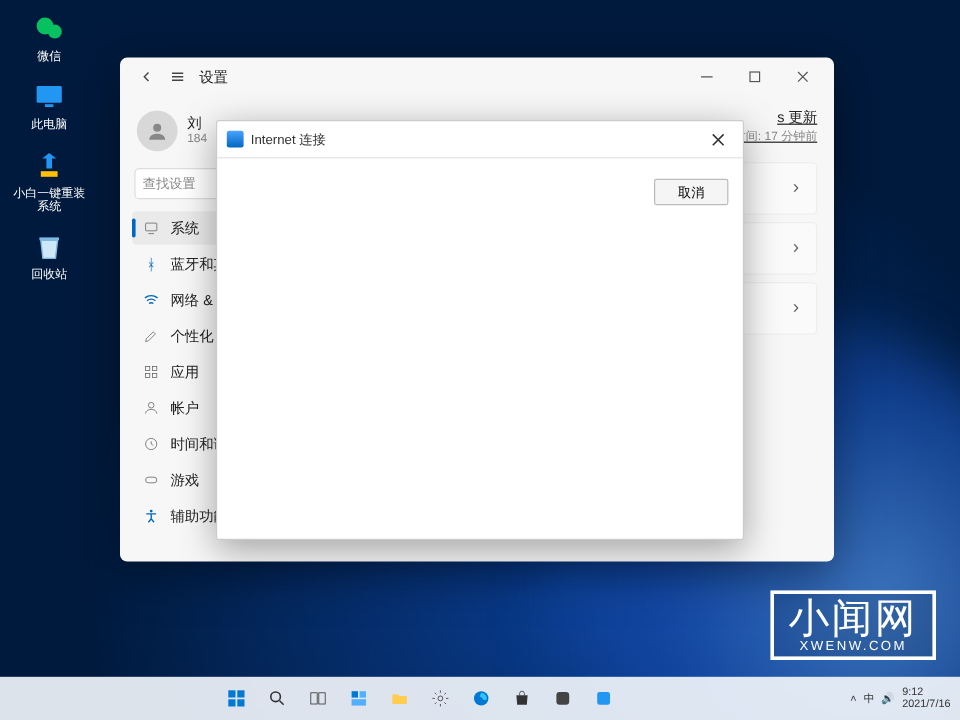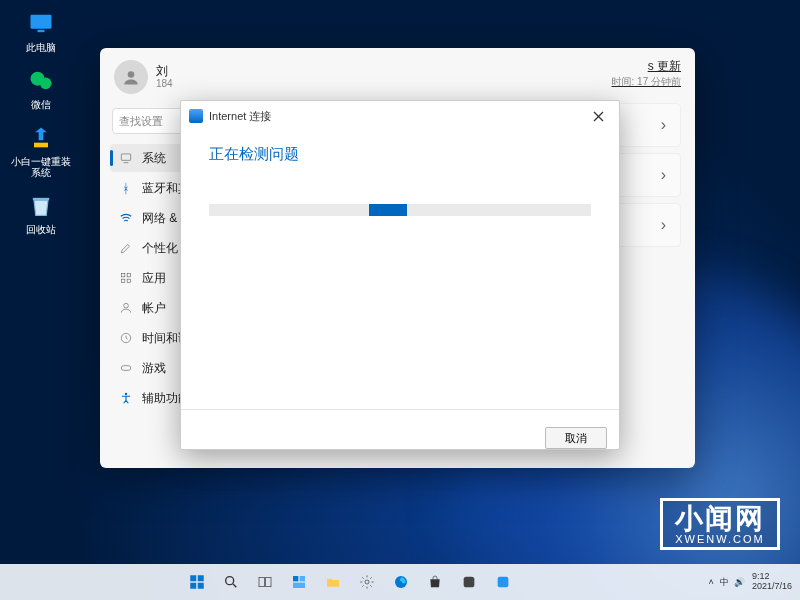--- a/index.html
+++ b/index.html
@@ -55,21 +55,21 @@
 .dlg-close { width: 26px; height: 26px; display: flex; align-items: center; justify-content: center; cursor: pointer; color: #333; }
 .dlg-body { flex: 1; padding: 14px 28px; }
 .dlg-heading { color: #0067c0; font-size: 15px; font-weight: 400; margin-bottom: 40px; }
 .progress { height: 12px; background: #eaeaea; position: relative; }
 .progress .bar { position: absolute; left: 42%; top: 0; width: 38px; height: 100%; background: #0067c0; }
 .dlg-footer { height: 40px; border-top: 1px solid #e4e4e4; display: flex; align-items: flex-end; justify-content: flex-end; padding: 0 12px; }
 .dlg-btn { min-width: 62px; height: 22px; font-size: 11px; border: 1px solid #bbb; background: #f5f5f5; border-radius: 2px; cursor: pointer; }
 
 
 .watermark { position: absolute; right: 20px; bottom: 50px; border: 3px solid #fff; padding: 4px 12px 2px; color: #fff; text-align: center; background: rgba(0,0,0,.1); }
-.watermark .big { font-size: 28px; font-weight: 700; letter-spacing: 2px; line-height: 1; }
+.watermark .big { font-size: 34px; font-weight: 400; letter-spacing: 2px; line-height: 1; }
 .watermark .sm { font-size: 11px; letter-spacing: 2px; }
 
 
 .taskbar { position: absolute; left: 0; right: 0; bottom: 0; height: 36px; background: rgba(240,244,250,.92); display: flex; align-items: center; }
 .tb-center { flex: 1; display: flex; justify-content: center; gap: 4px; }
 .tb-ico { width: 30px; height: 30px; display: flex; align-items: center; justify-content: center; font-size: 16px; cursor: pointer; border-radius: 3px; }
 .tb-right { display: flex; align-items: center; gap: 6px; padding: 0 8px; font-size: 9px; color: #333; }
 .tb-right .col { text-align: left; line-height: 1.1; }
 
 svg { display: block; }
@@ -77,34 +77,34 @@
 </head>
 <body>
 
 <div class="desktop">
   <div class="bloom"></div>
 
   <div class="desktop-icons">
     <div class="di">
       <span class="ico">
         <svg width="28" height="28" viewBox="0 0 24 24">
-            <rect x="3" y="4" width="18" height="12" rx="1" fill="#2196f3"></rect>
-            <rect x="9" y="17" width="6" height="2" fill="#2196f3"></rect>
-          </svg>
-      </span>
-      <span class="lbl">此电脑</span>
+            <circle cx="9" cy="10" r="6" fill="#07c160"></circle>
+            <circle cx="16" cy="14" r="5" fill="#07c160"></circle>
+          </svg>
+      </span>
+      <span class="lbl">微信</span>
     </div>
     <div class="di">
       <span class="ico">
         <svg width="28" height="28" viewBox="0 0 24 24">
-            <circle cx="9" cy="10" r="6" fill="#07c160"></circle>
-            <circle cx="16" cy="14" r="5" fill="#07c160"></circle>
-          </svg>
-      </span>
-      <span class="lbl">微信</span>
+            <rect x="3" y="4" width="18" height="12" rx="1" fill="#2196f3"></rect>
+            <rect x="9" y="17" width="6" height="2" fill="#2196f3"></rect>
+          </svg>
+      </span>
+      <span class="lbl">此电脑</span>
     </div>
     <div class="di">
       <span class="ico">
         <svg width="28" height="28" viewBox="0 0 24 24">
             <path d="M12 3 L17 7 L14 7 L14 14 L10 14 L10 7 L7 7 Z" fill="#2196f3"></path>
             <rect x="6" y="16" width="12" height="4" fill="#ffc107"></rect>
           </svg>
       </span>
       <span class="lbl">小白一键重装系统</span>
     </div>
@@ -113,20 +113,51 @@
         <svg width="28" height="28" viewBox="0 0 24 24">
             <path d="M6 7h12l-1.5 13h-9z" fill="#cfe8f7" stroke="#7fb8e0"></path>
             <rect x="5" y="5" width="14" height="2" fill="#7fb8e0"></rect>
           </svg>
       </span>
       <span class="lbl">回收站</span>
     </div>
   </div>
 
   <div class="settings-win">
+    <div class="win-titlebar">
+      <div class="wt-left">
+        <span class="wt-ico">
+          <svg width="14" height="14" viewBox="0 0 24 24">
+              <path d="M15 6l-6 6 6 6" stroke="#444" stroke-width="2" fill="none"></path>
+            </svg>
+        </span>
+        <span class="wt-ico">
+          <svg width="14" height="14" viewBox="0 0 24 24">
+              <path d="M4 7h16M4 12h16M4 17h16" stroke="#444" stroke-width="2"></path>
+            </svg>
+        </span>
+        <span>设置</span>
+      </div>
+      <div class="wt-spacer"></div>
+      <div class="wt-ctrl">
+          <svg width="10" height="10">
+            <line x1="0" y1="5" x2="10" y2="5" stroke="#555"></line>
+          </svg>
+        </div>
+      <div class="wt-ctrl">
+          <svg width="10" height="10">
+            <rect x="1" y="1" width="8" height="8" stroke="#555" fill="none"></rect>
+          </svg>
+        </div>
+      <div class="wt-ctrl">
+          <svg width="10" height="10">
+            <path d="M1 1l8 8M9 1l-8 8" stroke="#555"></path>
+          </svg>
+        </div>
+    </div>
 
     <div class="win-body">
       <div class="sidebar">
         <div class="user-row">
           <div class="avatar">
             <svg width="20" height="20" viewBox="0 0 24 24">
                 <circle cx="12" cy="9" r="4" fill="#888"></circle>
                 <path d="M4 21c0-4 4-6 8-6s8 2 8 6" fill="#888"></path>
               </svg>
           </div>
@@ -250,26 +281,20 @@
     <div class="dlg-title">
       <span class="ico"></span>
       <span>Internet 连接</span>
       <span class="sp"></span>
       <span class="dlg-close">
         <svg width="11" height="11">
             <path d="M1 1l9 9M10 1l-9 9" stroke="#333" stroke-width="1.3"></path>
           </svg>
       </span>
     </div>
-    <div class="dlg-body">
-      <div class="dlg-heading">正在检测问题</div>
-      <div class="progress">
-        <div class="bar"></div>
-      </div>
-    </div>
     <div class="dlg-footer">
       <button class="dlg-btn">取消</button>
     </div>
   </div>
 
   <div class="watermark">
     <div class="big">小闻网</div>
     <div class="sm">XWENW.COM</div>
   </div>
 

